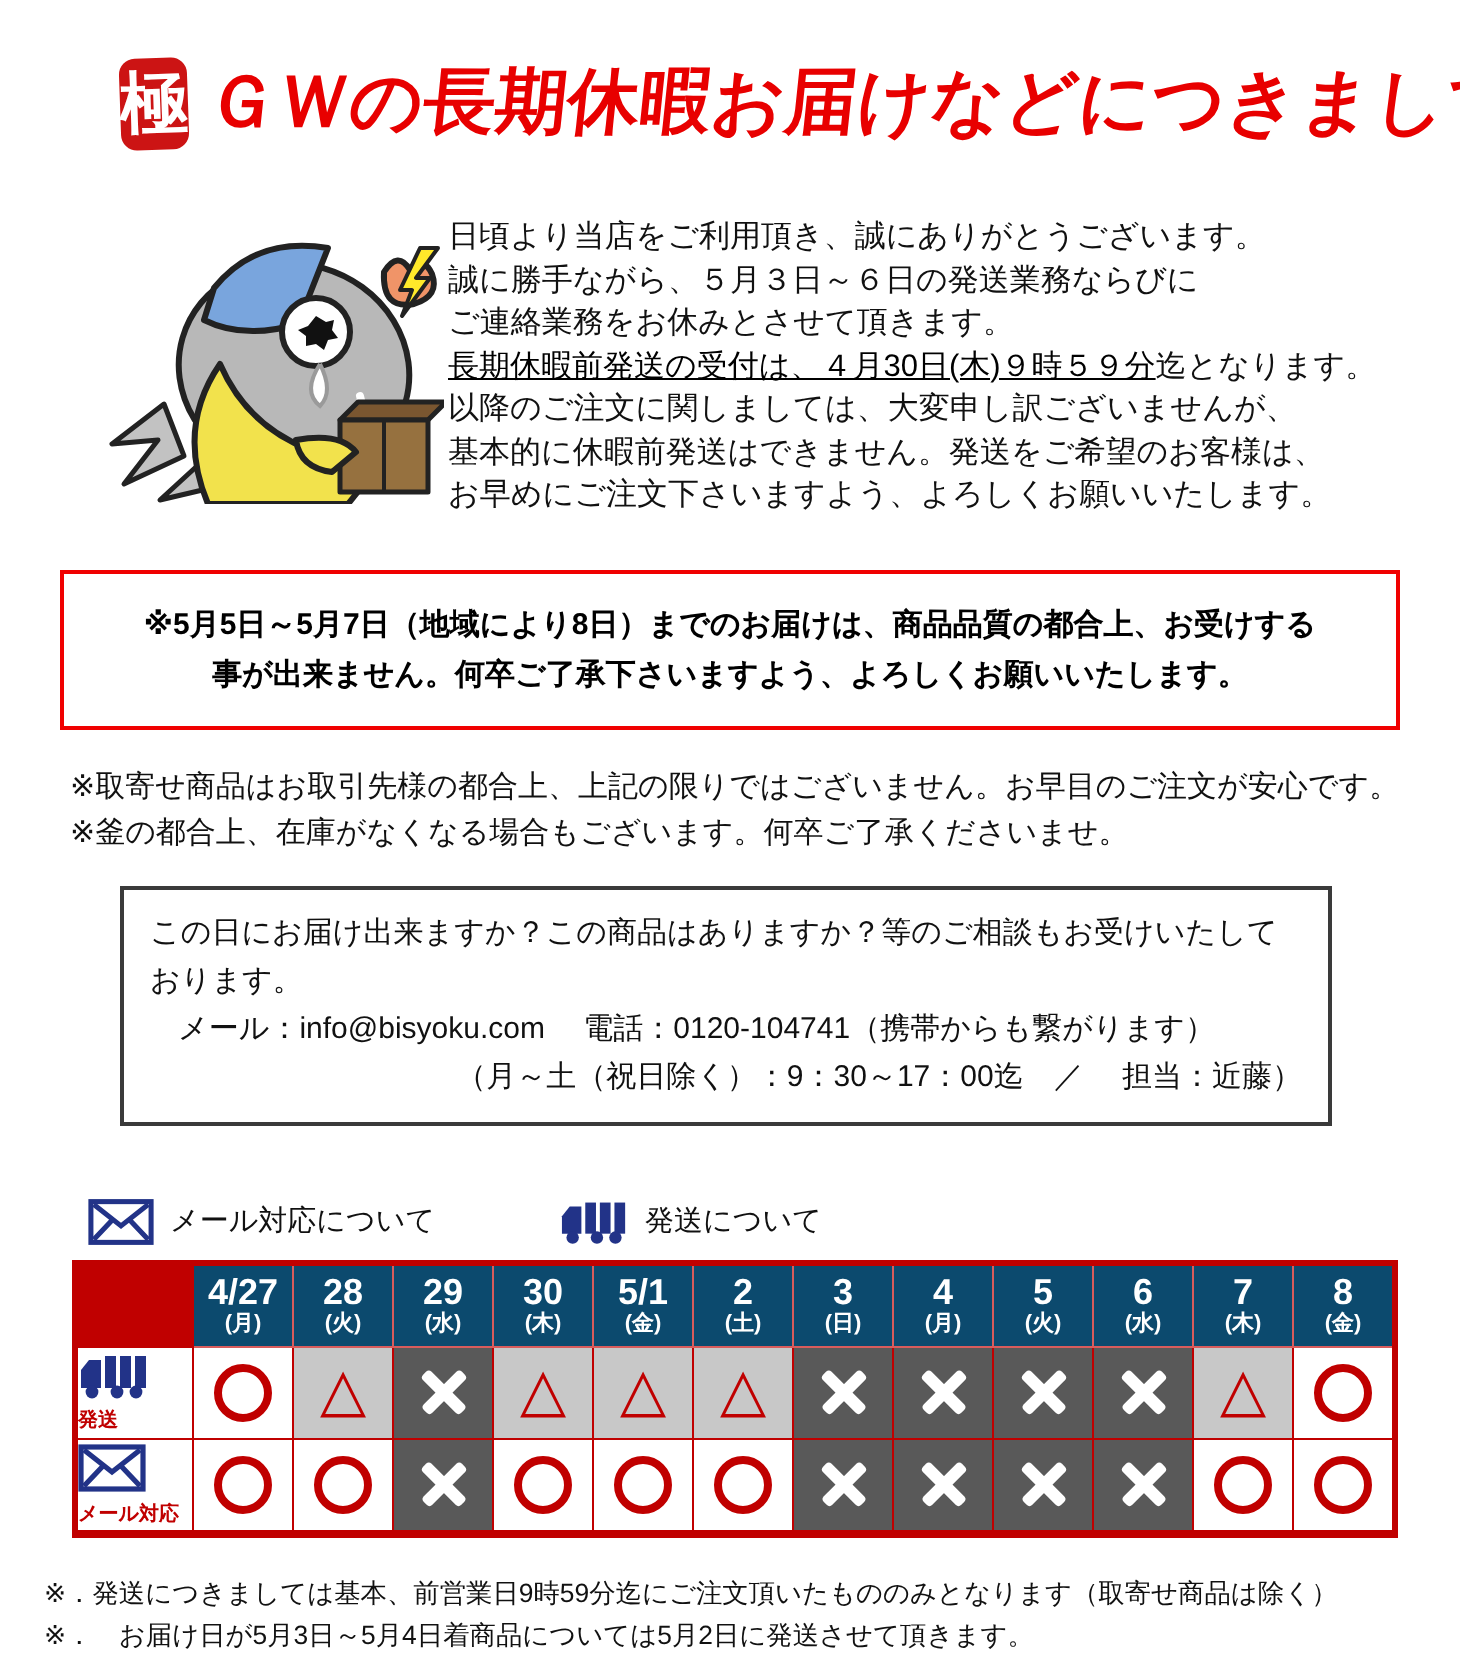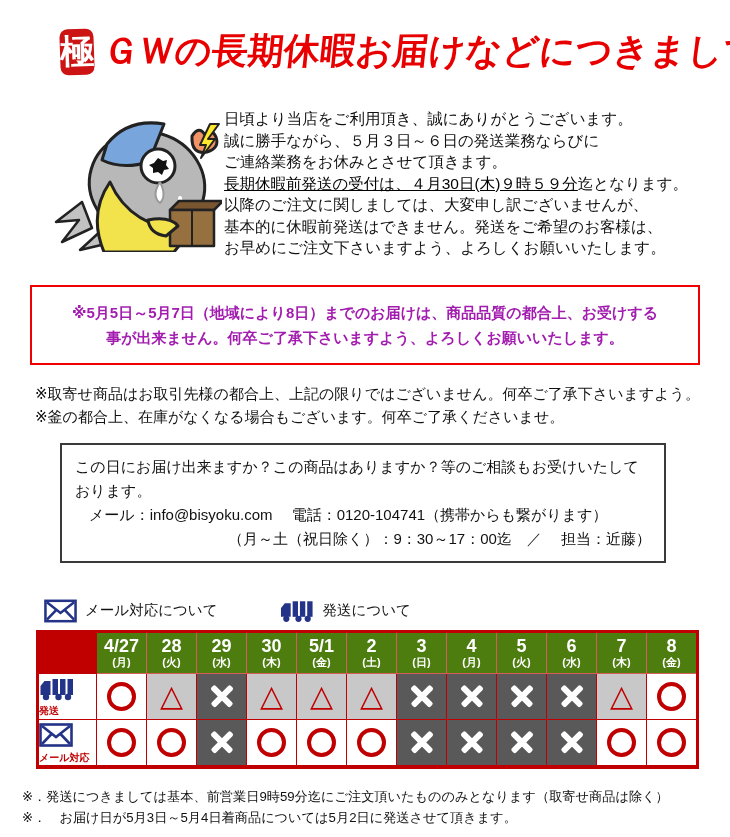--- a/index.html
+++ b/index.html
@@ -25,21 +25,21 @@
 
   
   .intro-row { display:flex; margin:28px 0 0 52px; }
   .fish { flex:none; width:170px; height:142px; margin-top:6px; }
   .intro-text { font-size:15.5px; line-height:21.5px; margin-left:2px; margin-top:4px; white-space:nowrap; }
   .hl-red { color:#000000; text-decoration:underline; }
 
   
   .alert-box {
     margin:26px 0 0 30px; width:650px; border:2px solid #f00000;
-    padding:13px 8px; text-align:center; color:#a21caf;
+    padding:13px 8px; text-align:center; color:#000000;
     font-size:15px; line-height:25px; font-weight:600;
   }
 
   
   .notes { margin:17px 0 0 35px; font-size:15px; line-height:23px; }
 
   
   .contact-box {
     margin:15px 0 0 60px; width:576px; border:2px solid #3a3a3a;
     padding:10px 13px; font-size:15px; line-height:24px;
@@ -55,21 +55,21 @@
 
   
   .cal-table {
     border-collapse:collapse; table-layout:fixed;
     margin:7px 0 0 36px;
     border:3px solid #c00000; border-bottom-width:4px;
   }
   .cal-table th, .cal-table td { padding:0; }
   .corner-cell { width:57px; background:#c00000; border:1px solid #c00000; }
   .cal-date {
-    width:49px; background:#4d7c0f; color:#fff; text-align:center;
+    width:49px; background:#0c4a6e; color:#fff; text-align:center;
     border:1px solid #d95c5c; height:40px; vertical-align:middle;
   }
   .cal-date .date { font-size:18px; font-weight:bold; line-height:1.15; }
   .cal-date .day  { font-size:11px; line-height:1.2; }
   .row-head {
     background:#fff; border:1px solid #c00000; text-align:left;
     vertical-align:middle; height:45px; padding:2px 0;
   }
   .row-label { color:#c00000; font-size:10px; font-weight:bold; line-height:1; display:block; margin-top:1px; }
   .cal-cell { border:1px solid #c00000; text-align:center; vertical-align:middle; height:45px; }
@@ -141,21 +141,21 @@
       <div>お早めにご注文下さいますよう、よろしくお願いいたします。</div>
     </div>
   </div>
 
   <div class="alert-box">
     <div>※5月5日～5月7日（地域により8日）までのお届けは、商品品質の都合上、お受けする</div>
     <div>事が出来ません。何卒ご了承下さいますよう、よろしくお願いいたします。</div>
   </div>
 
   <div class="notes">
-    <div>※取寄せ商品はお取引先様の都合上、上記の限りではございません。何卒ご了承下さいますよう。</div>
+    <div>※取寄せ商品はお取引先様の都合上、上記の限りではございません。お早目のご注文が安心です。</div>
     <div>※釜の都合上、在庫がなくなる場合もございます。何卒ご了承くださいませ。</div>
   </div>
 
   <div class="contact-box">
     <div>この日にお届け出来ますか？この商品はありますか？等のご相談もお受けいたしております。</div>
     <div class="indent">メール：info@bisyoku.com　 電話：0120-104741（携帯からも繋がります）</div>
     <div class="center">（月～土（祝日除く）：9：30～17：00迄　／　 担当：近藤）</div>
   </div>
 
   <div class="legend">

